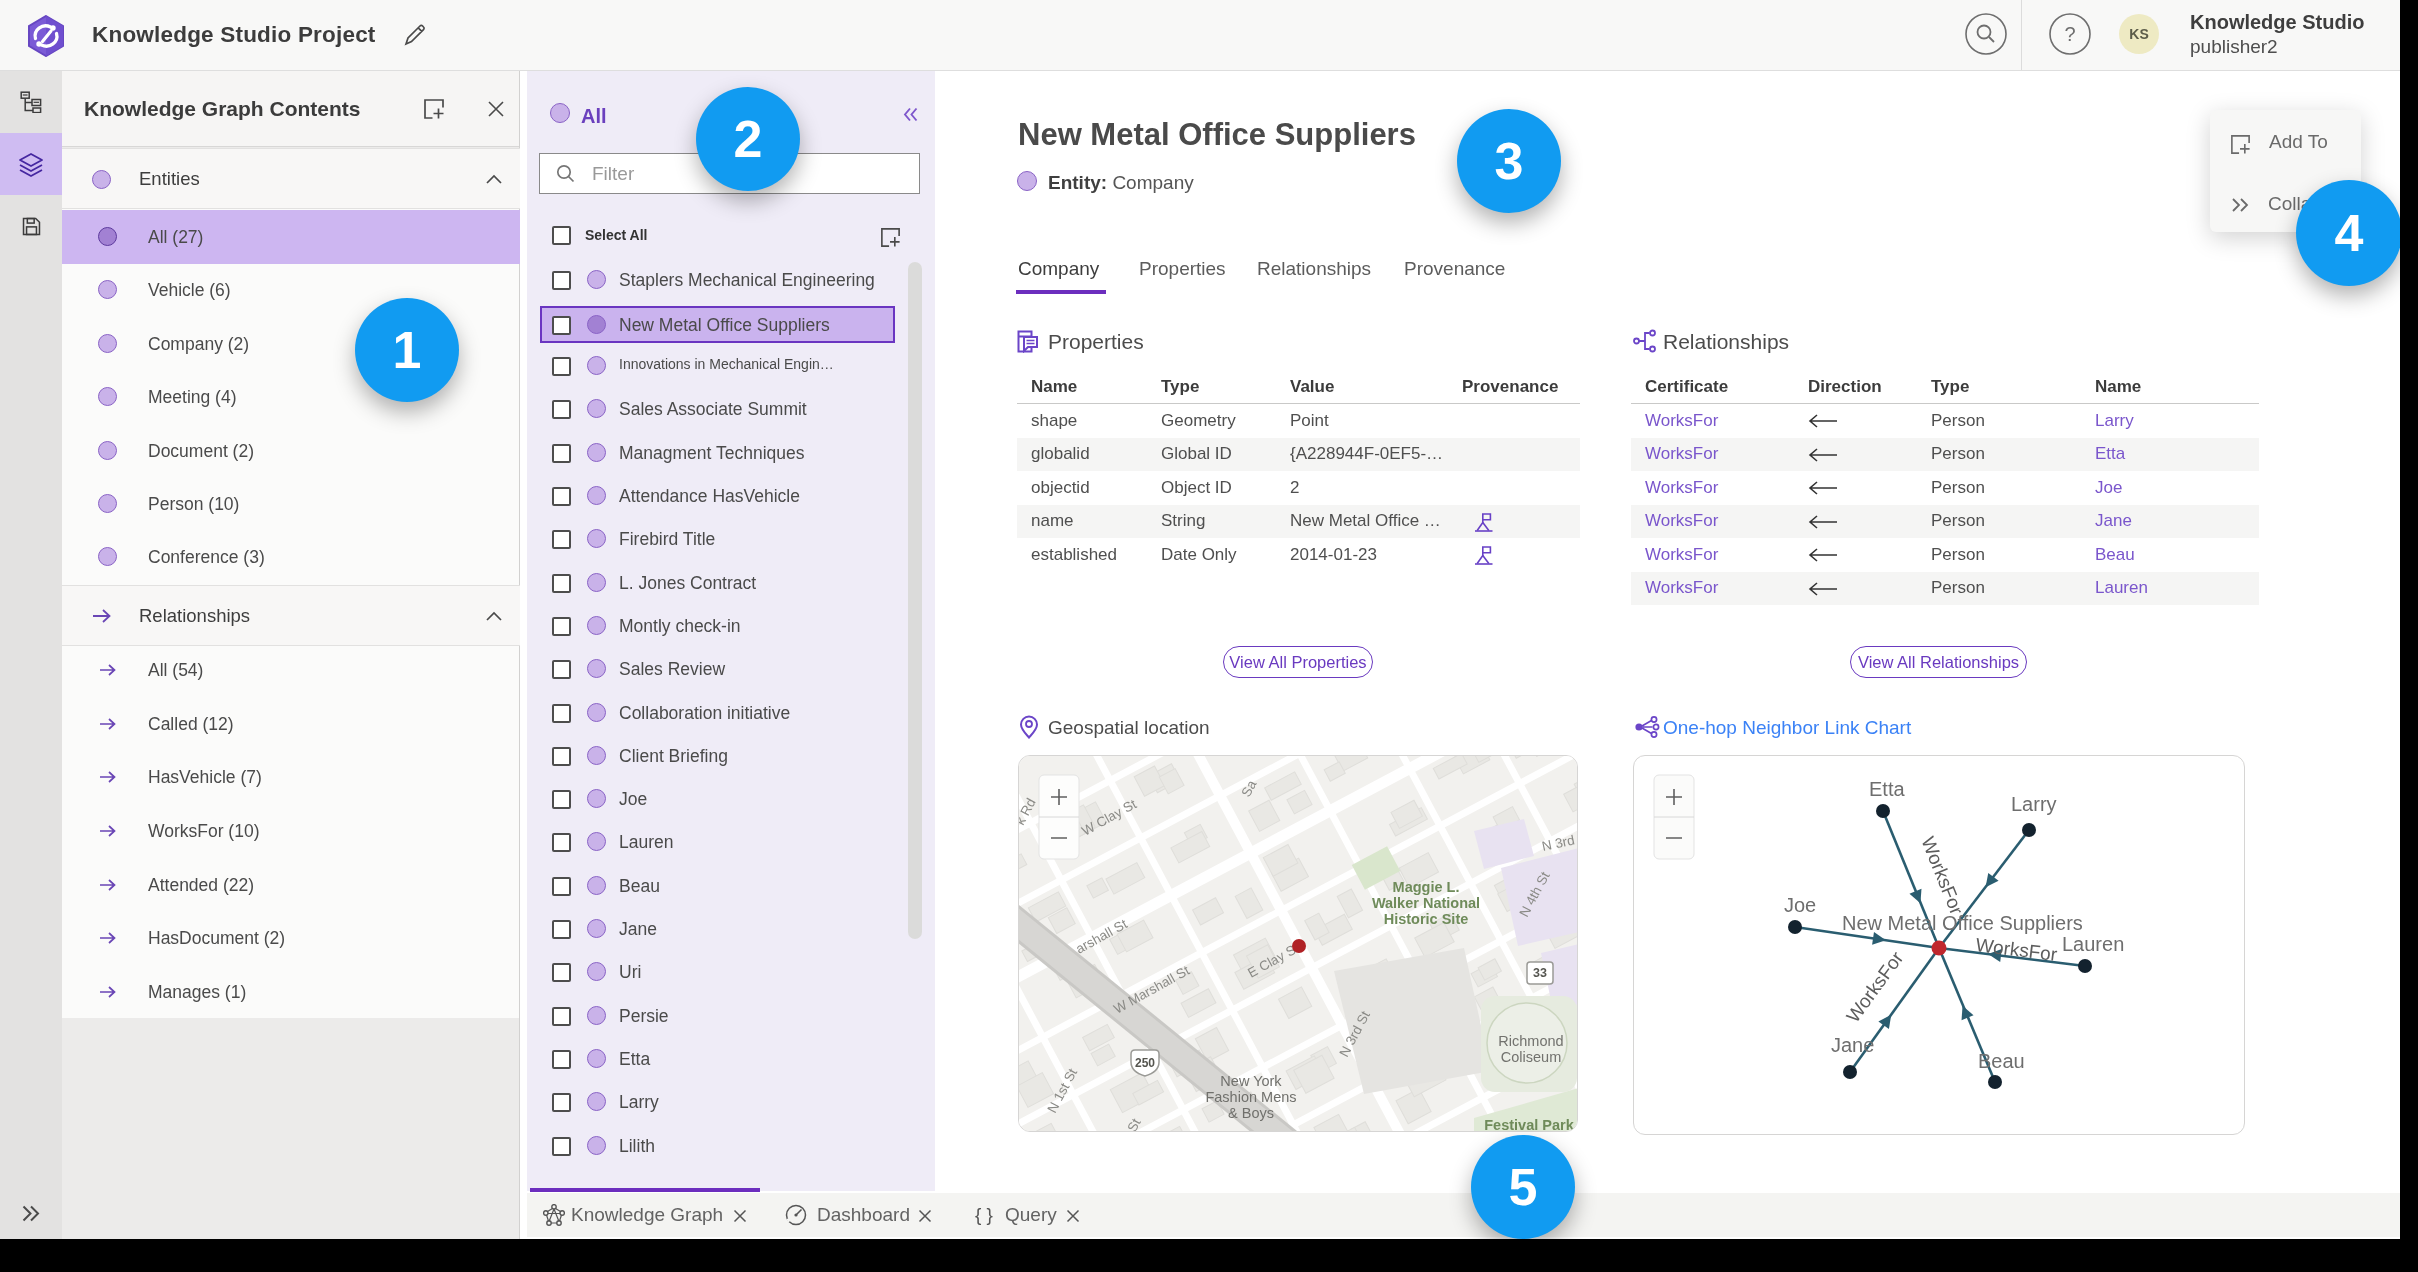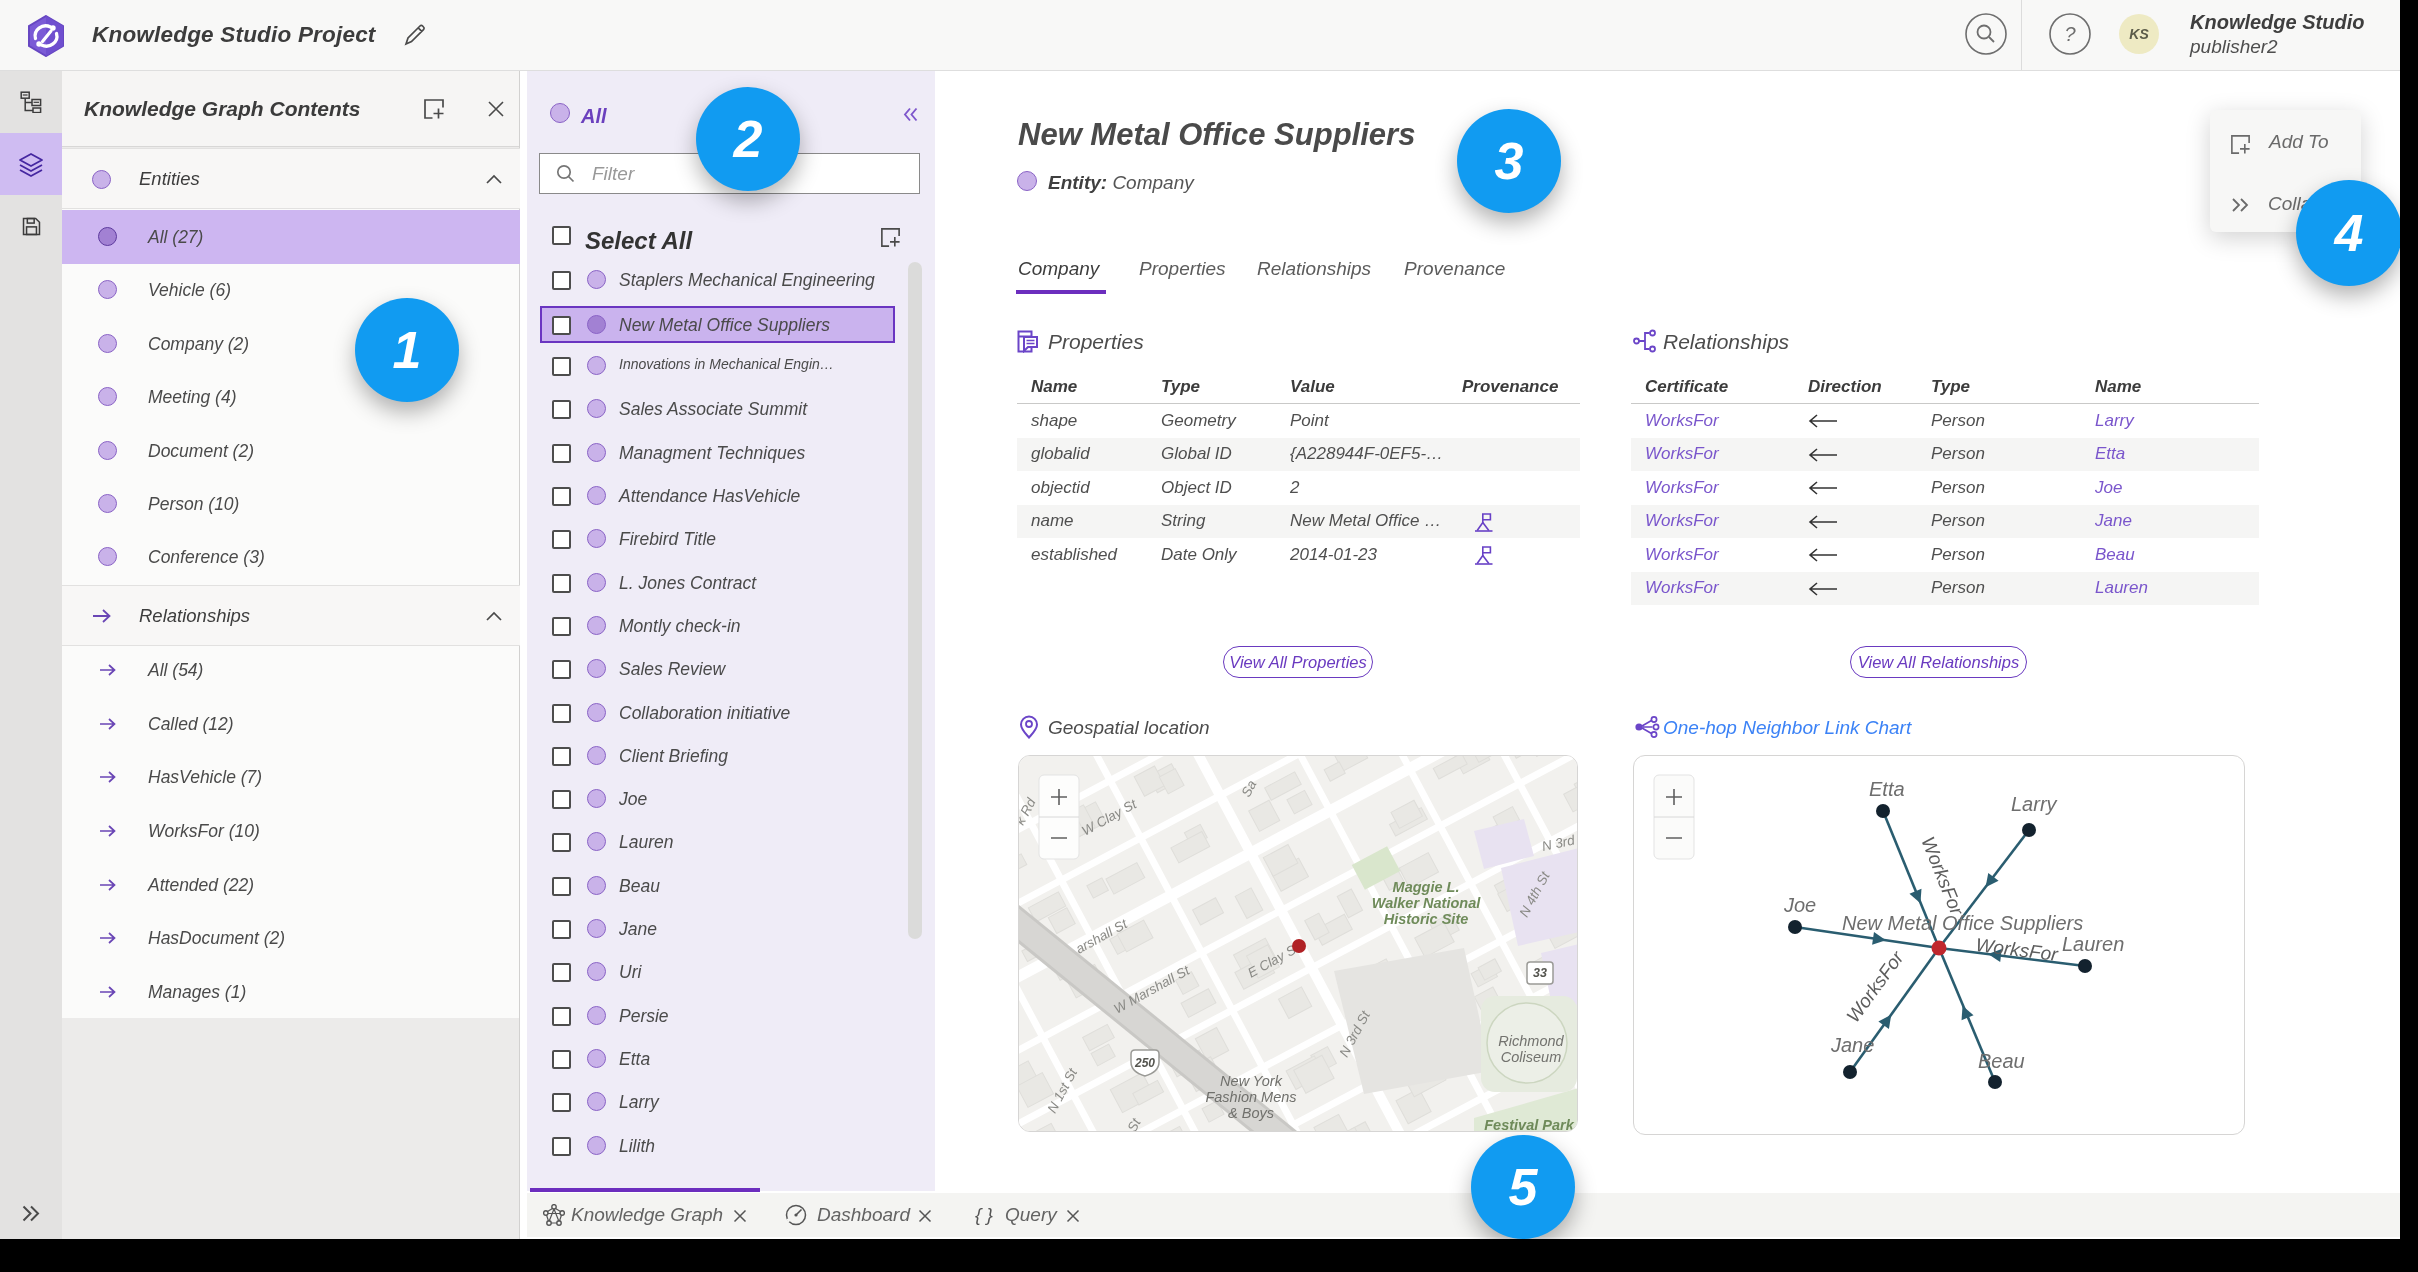--- a/index.html
+++ b/index.html
@@ -1,17 +1,17 @@
 <!DOCTYPE html>
 <html><head>
 <meta charset="utf-8">
 <style>
 * { margin:0; padding:0; box-sizing:border-box; }
 html,body { width:2418px; height:1272px; background:#000; font-family:"Liberation Sans", sans-serif; }
-#app { position:absolute; left:0; top:0; width:2400px; height:1239px; background:#fff; overflow:hidden;font-style:italic; }
+#app { position:absolute; left:0; top:0; width:2400px; height:1239px; background:#fff; overflow:hidden; }
 .abs { position:absolute; }
 
 #hdr { position:absolute; left:0; top:0; width:2400px; height:71px; background:#f8f8f7; border-bottom:1px solid #dedede; }
 #hdr .title { position:absolute; left:92px; top:22px; font-size:22.5px; font-weight:bold; color:#3c3c3c; letter-spacing:0.2px; }
 
 #rail { position:absolute; left:0; top:71px; width:62px; height:1168px; background:#e3e2e1; }
 #rail .active { position:absolute; left:0; top:62px; width:62px; height:62px; background:#cfbcf2; }
 
 #p1 { position:absolute; left:62px; top:71px; width:458px; height:1168px; background:#ecebea; border-right:1px solid #d2d1d0; }
 #p1 .phdr { position:absolute; left:0; top:0; width:100%; height:76px; background:#f6f5f4; border-bottom:1px solid #d8d7d6; }
@@ -216,21 +216,21 @@
       <path d="M7 1.5 L2 7.5 L7 13.5 M13.5 1.5 L8.5 7.5 L13.5 13.5" fill="none" stroke="#7e57cc" stroke-width="1.9"></path>
     </svg>
     <div class="abs" style="left:12px;top:82px;width:381px;height:41px;background:#fff;border:1px solid #8a8a8a;"></div>
     <svg class="abs" style="left:29px;top:93px" width="19" height="19" viewBox="0 0 19 19">
       <circle cx="8" cy="8" r="6.2" fill="none" stroke="#767676" stroke-width="1.7"></circle>
       <line x1="12.5" y1="12.5" x2="17.5" y2="17.5" stroke="#767676" stroke-width="1.7"></line>
     </svg>
     <div class="abs" style="left:65px;top:92px;font-size:19px;color:#999;">Filter</div>
 
     <div class="cb" style="left:25px;top:155px;"></div>
-    <div class="abs" style="left:58px;top:156px;font-size:24px;font-weight:bold;color:#333;">Select All</div>
+    <div class="abs" style="left:58px;top:156px;font-size:14px;font-weight:bold;color:#333;">Select All</div>
     <svg class="abs" style="left:352px;top:155px" width="23" height="23" viewBox="0 0 24 24">
       <path d="M21 10.5 V3 H3 V21 H10.5" fill="none" stroke="#4a4a4a" stroke-width="1.7"></path>
       <path d="M16.5 11.5 v10 M11.5 16.5 h10" fill="none" stroke="#4a4a4a" stroke-width="1.7"></path>
     </svg>
     <div id="p2rows">
         <div class="row2" style="top:188.5px;">
     <div class="cb" style="left:25px;top:11px;"></div>
     <div class="circ" style="left:60px;top:10px;"></div>
     <div class="abs" style="left:92px;top:10px;font-size:17.5px;color:#4a4a4a;">Staplers Mechanical Engineering</div>
         </div>

